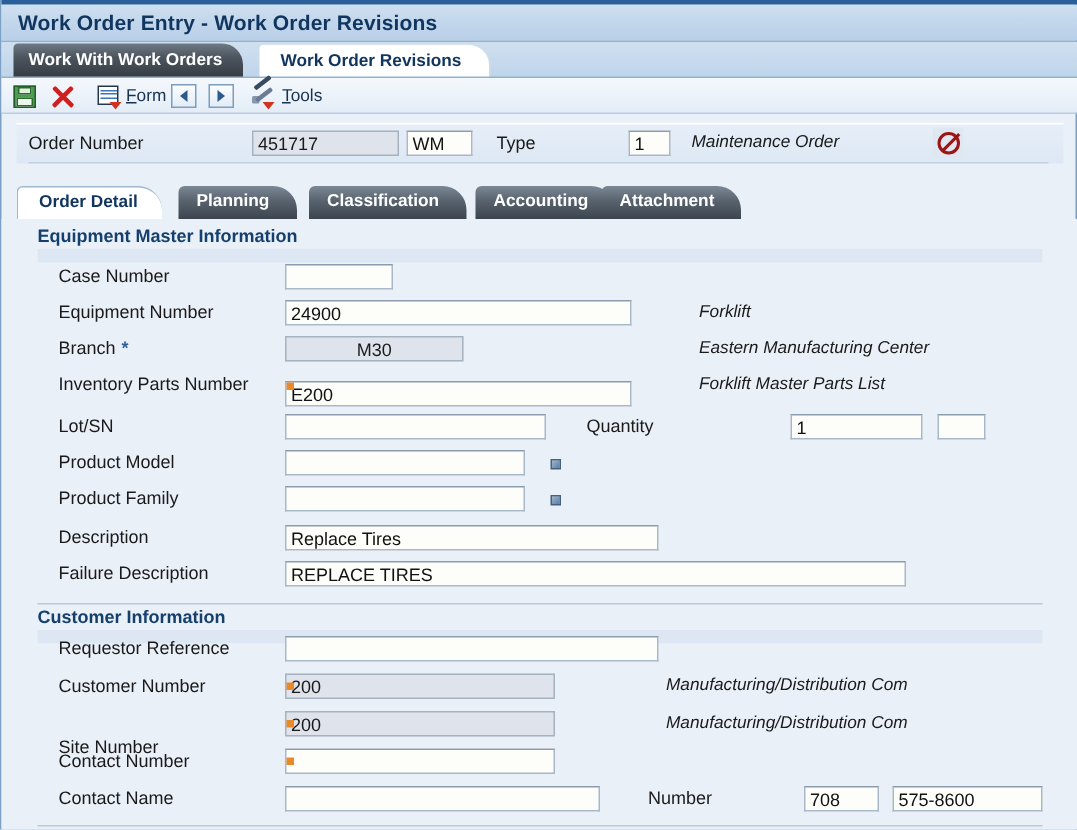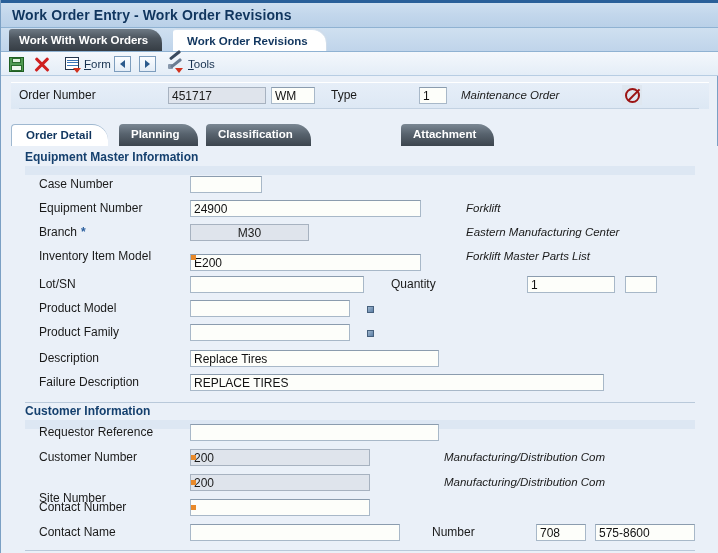--- a/index.html
+++ b/index.html
@@ -451,40 +451,41 @@
       <span class="ring"></span>
     </div>
 
     <div class="sep"></div>
   </div>
 
   <div class="sectiontabs">
     <div class="stab active" id="stab-0">Order Detail</div>
     <div class="stab inactive" id="stab-1">Planning</div>
     <div class="stab inactive" id="stab-2">Classification</div>
+    <div class="stab inactive" id="stab-3">Accounting</div>
     <div class="stab inactive" id="stab-4">Attachment</div>
   </div>
 
   <div class="formbody">
 
     <div class="section-title" style="left:24px; top:4px;">Equipment Master Information</div>
     <div class="section-band" style="left:24px; top:20px; width:670px;"></div>
 
     <div class="f-label" style="left:38px; top:31px;">Case Number</div>
     <input class="f-input" style="left: 189px; top: 30px; width: 72px;" value="">
 
     <div class="f-label" style="left:38px; top:55px;">Equipment Number</div>
     <input class="f-input" style="left: 189px; top: 54px; width: 231px;" value="24900">
     <div class="f-italic" style="left:465px; top:56px;">Forklift</div>
 
     <div class="f-label" style="left:38px; top:79px;"><span>Branch</span><span class="req">*</span></div>
     <input class="f-input disabled center" style="left: 189px; top: 78px; width: 119px;" readonly="" value="M30">
     <div class="f-italic" style="left:465px; top:80px;">Eastern Manufacturing Center</div>
 
-    <div class="f-label" style="left:38px; top:103px;">Inventory Item Model</div>
+    <div class="f-label" style="left:38px; top:103px;">Inventory Parts Number</div>
     <div class="f-marker" style="left:190px; top:109px;"></div>
     <input class="f-input" style="left: 189px; top: 108px; width: 231px;" value="E200">
     <div class="f-italic" style="left:465px; top:104px;">Forklift Master Parts List</div>
 
     <div class="f-label" style="left:38px; top:131px;">Lot/SN</div>
     <input class="f-input" style="left: 189px; top: 130px; width: 174px;" value="">
     <div class="f-label" style="left:390px; top:131px;">Quantity</div>
     <input class="f-input" style="left: 526px; top: 130px; width: 88px;" value="1">
     <input class="f-input" style="left: 624px; top: 130px; width: 32px;" value="">
 

